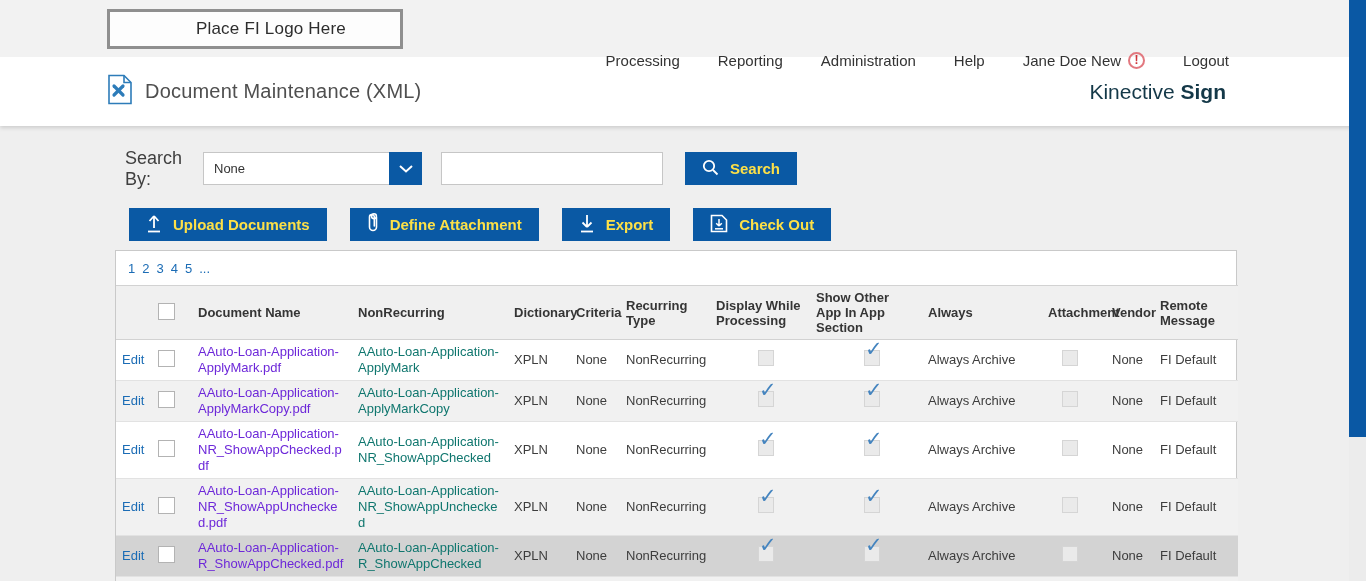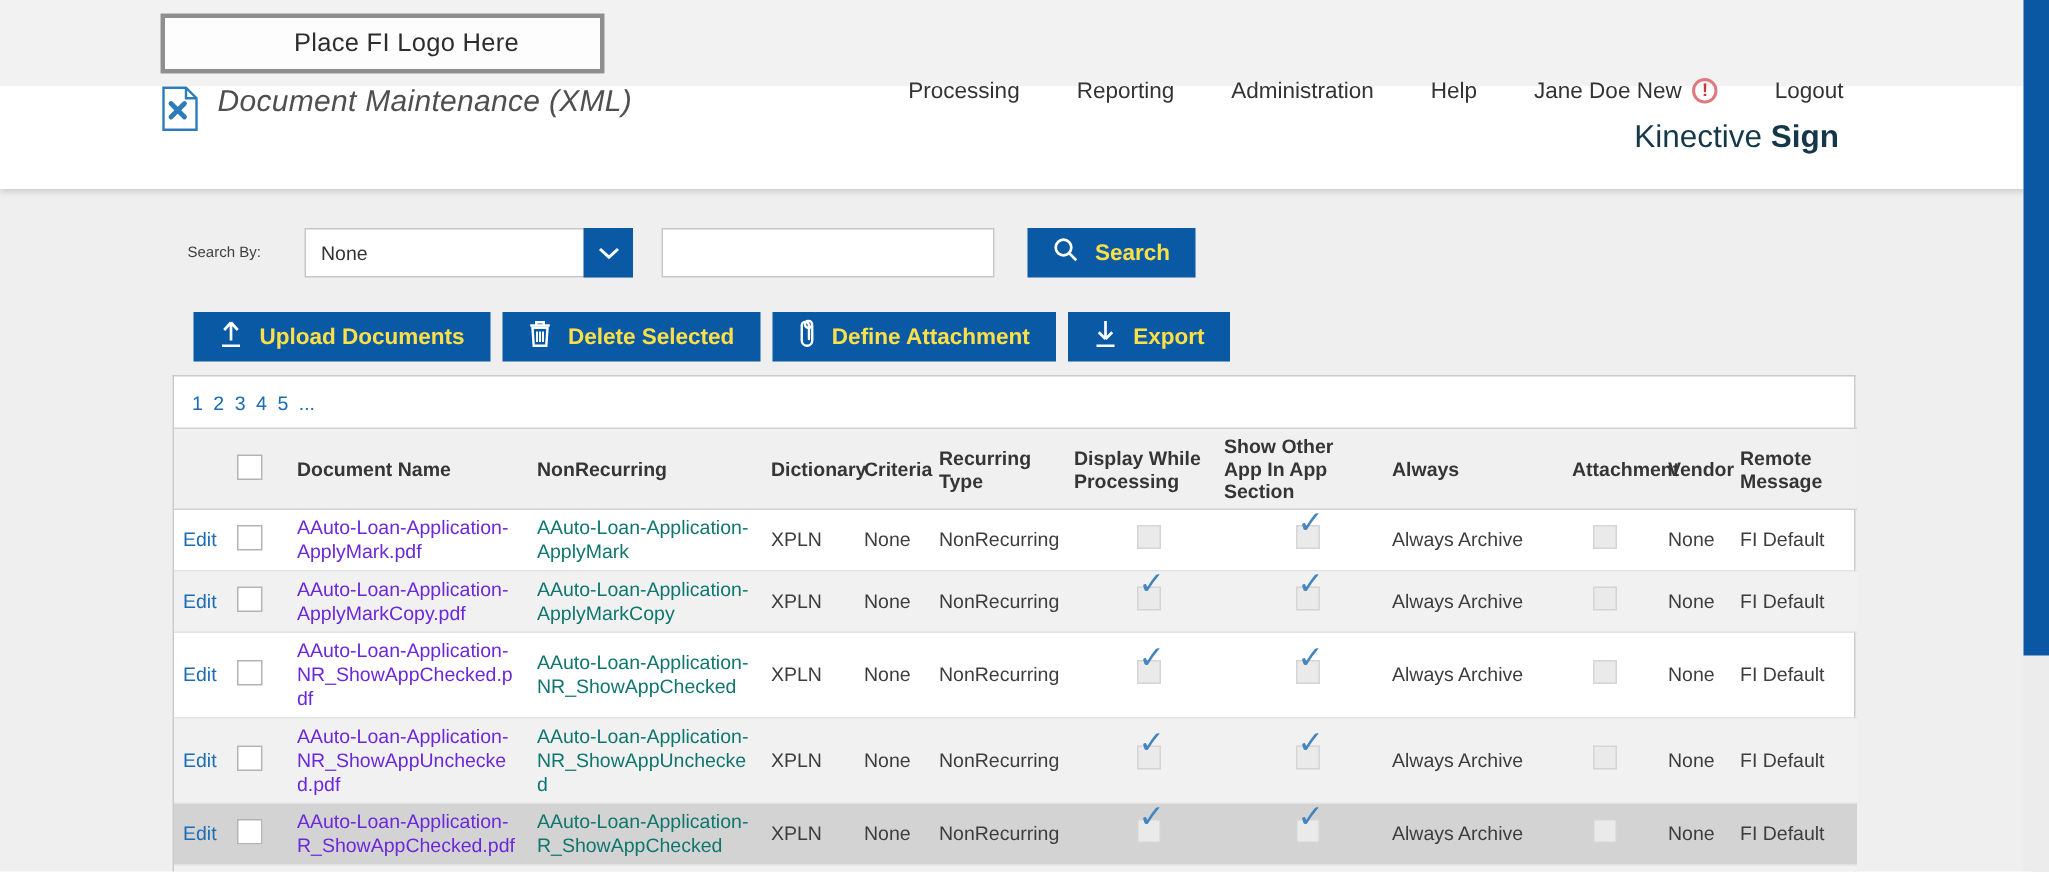--- a/index.html
+++ b/index.html
@@ -27,44 +27,44 @@
     width:17px; height:17px; border:2px solid #e2787f; border-radius:50%;
     color:#cf3339; font-size:12px; font-weight:bold; line-height:13px;
     display:inline-flex; align-items:center; justify-content:center;
   }
 
   
   .titleband {
     height:69px; background:#ffffff; position:relative; z-index:2;
     box-shadow:0 2px 4px rgba(0,0,0,.14);
   }
-  .title-left { position:absolute; left:107px; top:0; height:69px; display:flex; align-items:flex-start; gap:12px;font-style:italic; }
+  .title-left { position:absolute; left:107px; top:0; height:69px; display:flex; align-items:center; gap:12px; }
   .page-title { font-size:20px; color:#4f4f4f; letter-spacing:.2px; }
   .brand { position:absolute; right:140px; top:0; height:69px; display:flex; align-items:center; font-size:21px; color:#143848; }
   .brand b { font-weight:bold; }
 
   
   .search-row { position:absolute; left:125px; top:152px; height:33px; display:flex; align-items:center; }
-  .search-label { font-size:10px; color:#3f3f3f; width:78px; }
+  .search-label { font-size:18px; color:#3f3f3f; width:78px; }
   .dropdown { width:219px; height:33px; display:flex; border:1px solid #c6c6c6; background:#fff; }
   .dropdown-value { flex:1; font-size:13px; color:#333; display:flex; align-items:center; padding-left:10px; }
   .dropdown-arrow { width:33px; height:33px; margin:-1px; background:#0a59a4; display:flex; align-items:center; justify-content:center; cursor:pointer; }
   .search-input {
     margin-left:19px; width:222px; height:33px; border:1px solid #c6c6c6; background:#fff;
     font-family:inherit; font-size:13px; padding:0 8px; outline:none;
   }
   .search-btn { margin-left:22px; }
 
   
   .btn {
     background:#0a59a4; color:#fde047; border:none; height:33px;
     display:inline-flex; align-items:center; gap:11px; padding:0 17px;
     font-family:inherit; font-size:15px; font-weight:bold; cursor:pointer; white-space:nowrap;
   }
-  .toolbar { position:absolute; left:129px; top:208px; display:flex; gap:8px; }
+  .toolbar { position:absolute; left:129px; top:208px; display:flex; gap:23px; }
   .btn svg { flex:0 0 auto; }
 
   
   .panel {
     position:absolute; left:115px; top:250px; width:1122px;
     background:#fff; border:1px solid #c9c9c9; border-bottom:none;
   }
   .pagination { height:34px; display:flex; align-items:center; gap:7px; padding-left:12px; font-size:13px; }
   .page-link { color:#1b6cb5; cursor:pointer; }
   .page-ellipsis { color:#1b6cb5; }
@@ -164,48 +164,45 @@
     <span>
       <svg width="16" height="19" viewBox="0 0 16 19">
         <path d="M8 2 V14 M8 2 L3.5 7 M8 2 L12.5 7" fill="none" stroke="#fff" stroke-width="1.8"></path>
         <line x1="2" y1="17.5" x2="14" y2="17.5" stroke="#fff" stroke-width="1.8"></line>
       </svg>
     </span>
     <span>Upload Documents</span>
   </button>
   <button class="btn">
     <span>
-      <svg width="16" height="19" viewBox="0 0 16 19">
-        <path d="M3 5.5 H13 L12.2 17.5 H3.8 Z" fill="none" stroke="#fff" stroke-width="1.6"></path>
-        <line x1="1.5" y1="4" x2="14.5" y2="4" stroke="#fff" stroke-width="1.6"></line>
-        <path d="M5.5 4 V1.8 H10.5 V4" fill="none" stroke="#fff" stroke-width="1.6"></path>
-        <line x1="6" y1="8" x2="6" y2="15" stroke="#fff" stroke-width="1.3"></line>
-        <line x1="8" y1="8" x2="8" y2="15" stroke="#fff" stroke-width="1.3"></line>
-        <line x1="10" y1="8" x2="10" y2="15" stroke="#fff" stroke-width="1.3"></line>
-      </svg>
-    </span>
-    <span>Delete Selected</span>
-  </button>
-  <button class="btn">
-    <span>
       <svg width="12" height="20" viewBox="0 0 12 20">
         <path d="M9.5 4.5 V14 a3.5 3.5 0 0 1 -7 0 V4 a2.4 2.4 0 0 1 4.8 0 V13" fill="none" stroke="#fff" stroke-width="1.6" stroke-linecap="round"></path>
         <circle cx="7" cy="3.2" r="2.4" fill="none" stroke="#fff" stroke-width="1.6"></circle>
       </svg>
     </span>
     <span>Define Attachment</span>
   </button>
   <button class="btn">
     <span>
       <svg width="16" height="19" viewBox="0 0 16 19">
         <path d="M8 1 V13 M8 13 L3.5 8.5 M8 13 L12.5 8.5" fill="none" stroke="#fff" stroke-width="1.8"></path>
         <line x1="2" y1="17.5" x2="14" y2="17.5" stroke="#fff" stroke-width="1.8"></line>
       </svg>
     </span>
     <span>Export</span>
+  </button>
+  <button class="btn">
+    <span>
+      <svg width="18" height="19" viewBox="0 0 18 19">
+        <path d="M1.5 1.5 H12 L16.5 6 V17.5 H1.5 Z" fill="none" stroke="#fff" stroke-width="1.6"></path>
+        <path d="M9 5 V12 M9 12 L6.2 9.3 M9 12 L11.8 9.3" fill="none" stroke="#fff" stroke-width="1.5"></path>
+        <line x1="5" y1="14.8" x2="13" y2="14.8" stroke="#fff" stroke-width="1.5"></line>
+      </svg>
+    </span>
+    <span>Check Out</span>
   </button>
 </div>
 
 <div class="panel">
   <div class="pagination">
 
   <span class="page-link">1</span>
       <span class="page-link">2</span>
       <span class="page-link">3</span>
       <span class="page-link">4</span>

